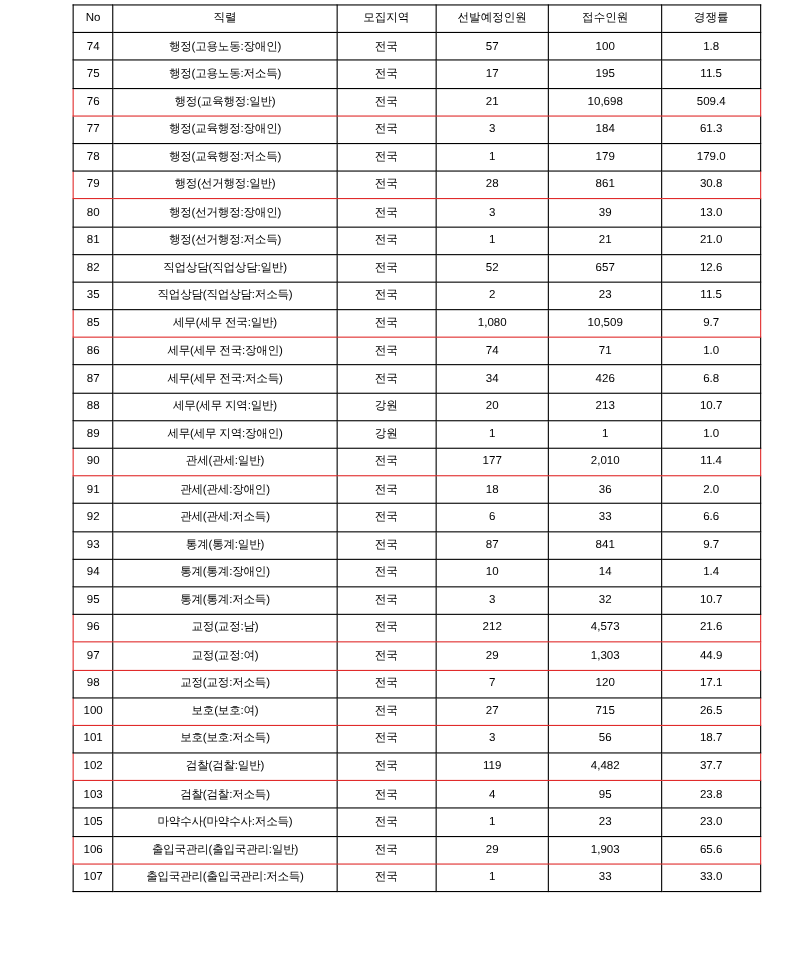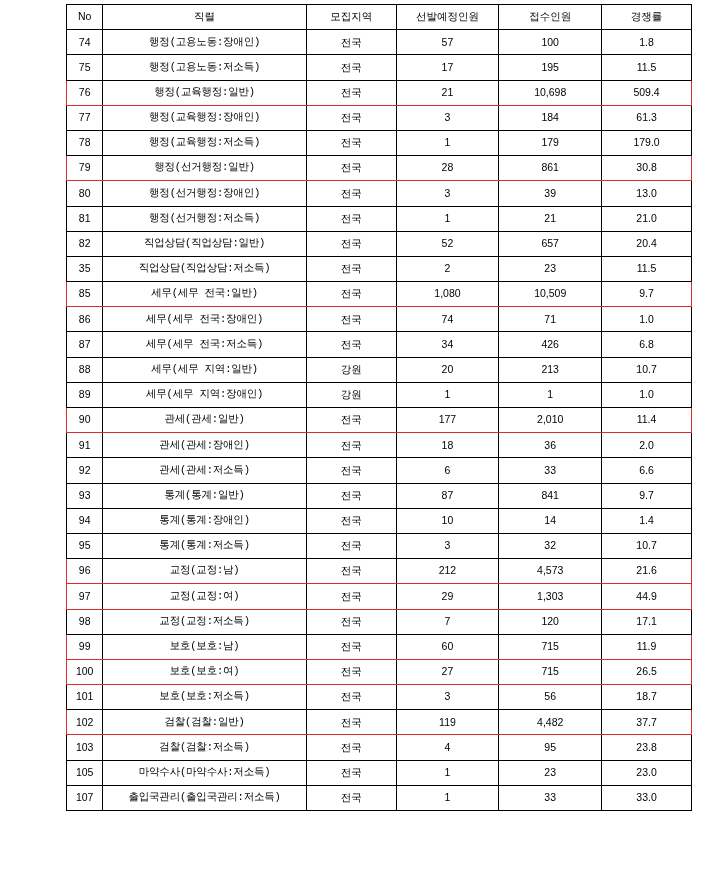--- a/index.html
+++ b/index.html
@@ -40,21 +40,21 @@
   table.recruit th {
     font-weight: normal;
   }
   col.c-no      { width: 34px; }
   col.c-job     { width: 190px; }
   col.c-region  { width: 84px; }
   col.c-planned { width: 96px; }
   col.c-applied { width: 96px; }
   col.c-ratio   { width: 84px; }
 
-  td.job { letter-spacing: -0.2px; font-family: Liberation Mono, monospace; }
+  td.job { letter-spacing: -0.2px; }
 
   
   tr.hl td {
     border-top: 1.4px solid #e02b2b;
     border-bottom: 1.4px solid #e02b2b;
     margin-top: 29px;
   }
   tr.hl td:first-child {
     border-left: 1.4px solid #e02b2b;
   }
@@ -149,21 +149,21 @@
           <td>1</td>
           <td>21</td>
           <td>21.0</td>
         </tr>
         <tr>
           <td>82</td>
           <td class="job">직업상담(직업상담:일반)</td>
           <td>전국</td>
           <td>52</td>
           <td>657</td>
-          <td>20.4</td>
+          <td>12.6</td>
         </tr>
         <tr>
           <td>35</td>
           <td class="job">직업상담(직업상담:저소득)</td>
           <td>전국</td>
           <td>2</td>
           <td>23</td>
           <td>11.5</td>
         </tr>
         <tr class="hl">
@@ -272,28 +272,20 @@
         </tr>
         <tr>
           <td>98</td>
           <td class="job">교정(교정:저소득)</td>
           <td>전국</td>
           <td>7</td>
           <td>120</td>
           <td>17.1</td>
         </tr>
         <tr class="hl">
-          <td>99</td>
-          <td class="job">보호(보호:남)</td>
-          <td>전국</td>
-          <td>60</td>
-          <td>715</td>
-          <td>11.9</td>
-        </tr>
-        <tr class="hl">
           <td>100</td>
           <td class="job">보호(보호:여)</td>
           <td>전국</td>
           <td>27</td>
           <td>715</td>
           <td>26.5</td>
         </tr>
         <tr>
           <td>101</td>
           <td class="job">보호(보호:저소득)</td>
@@ -319,20 +311,28 @@
           <td>23.8</td>
         </tr>
         <tr>
           <td>105</td>
           <td class="job">마약수사(마약수사:저소득)</td>
           <td>전국</td>
           <td>1</td>
           <td>23</td>
           <td>23.0</td>
         </tr>
+        <tr class="hl">
+          <td>106</td>
+          <td class="job">출입국관리(출입국관리:일반)</td>
+          <td>전국</td>
+          <td>29</td>
+          <td>1,903</td>
+          <td>65.6</td>
+        </tr>
         <tr>
           <td>107</td>
           <td class="job">출입국관리(출입국관리:저소득)</td>
           <td>전국</td>
           <td>1</td>
           <td>33</td>
           <td>33.0</td>
         </tr>
       </tbody>
   </table>

